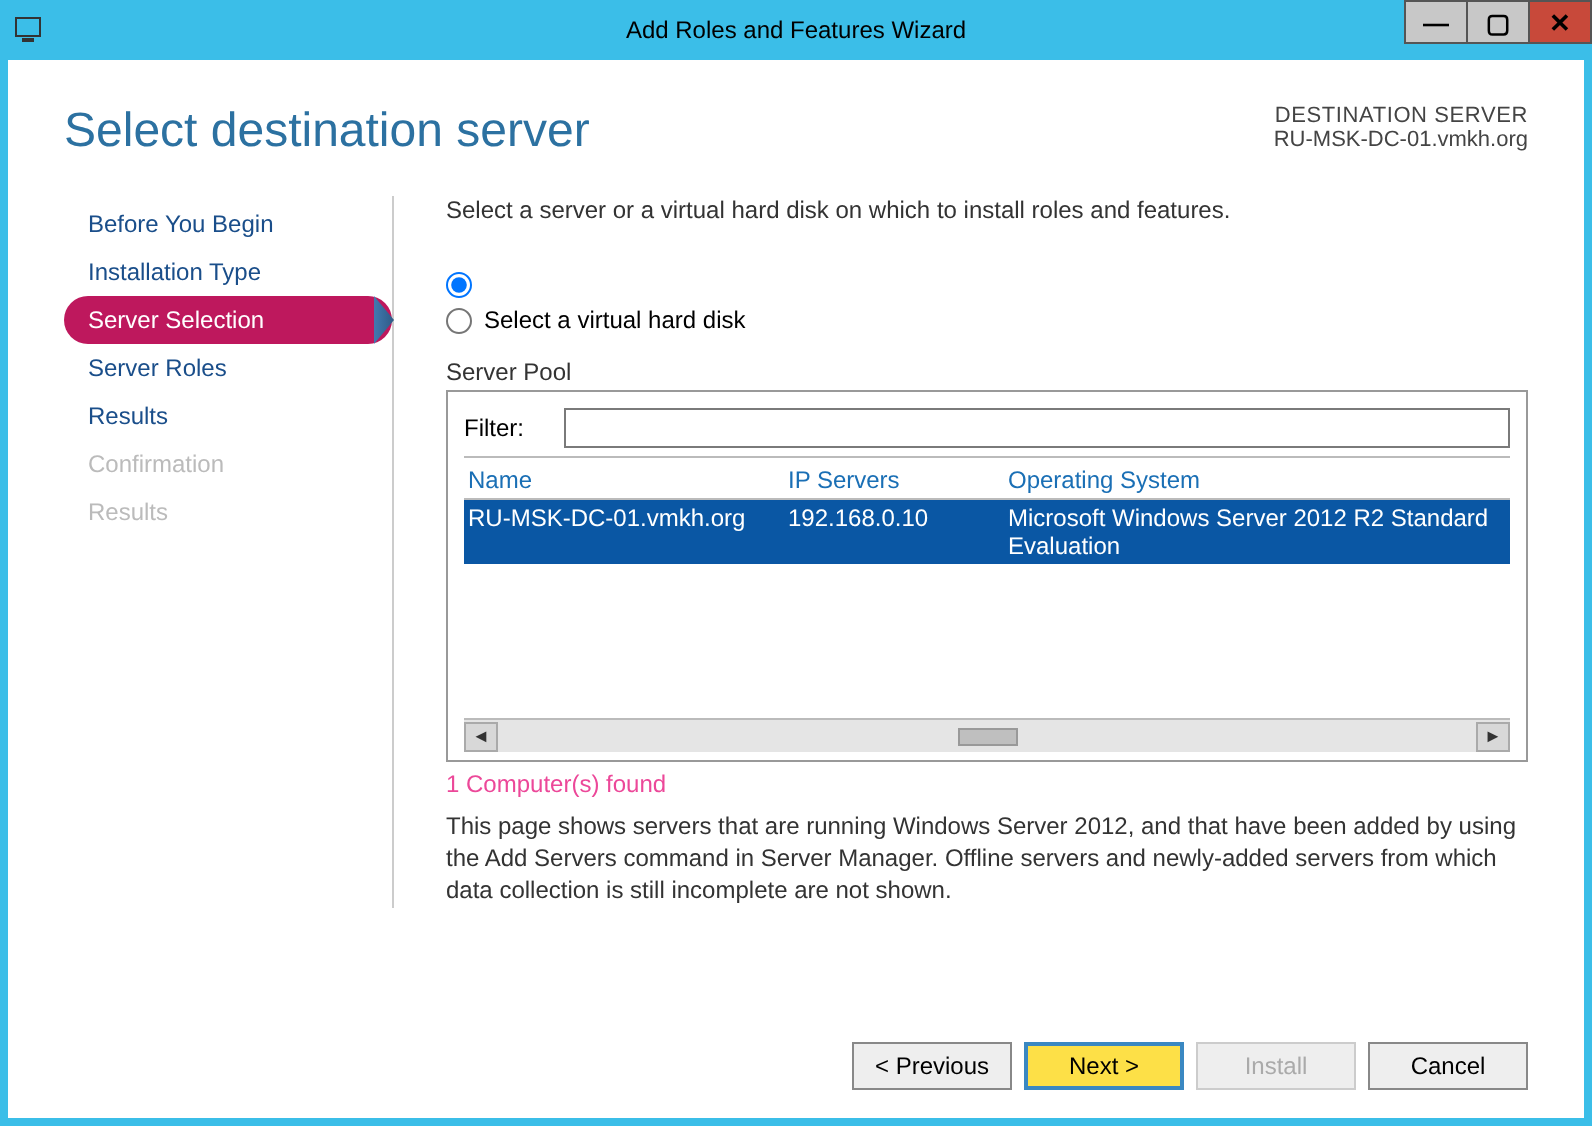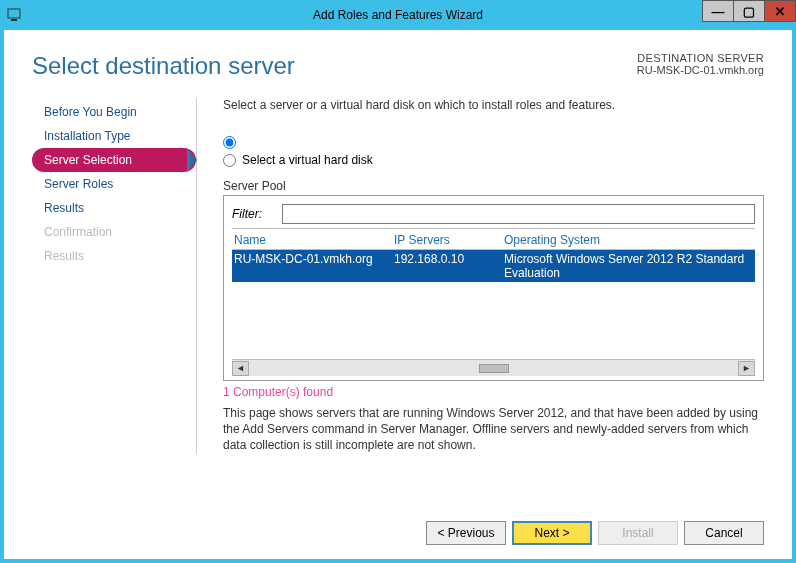--- a/index.html
+++ b/index.html
@@ -22,21 +22,21 @@
     .side-item.active { background: #be185d; color: #fff; position: relative; border-radius: 12px; }
     .side-item.active::after { content: ""; position: absolute; right: -1px; top: 0; bottom: 0; width: 10px; background: linear-gradient(90deg, #4179B0 0%, #2f5a86 100%); clip-path: polygon(0 0, 100% 50%, 0 100%); }
     .side-item.disabled { color: #bbb; cursor: default; }
     .content { flex: 1; padding-left: 26px; }
     .instr { color: #333; margin-bottom: 24px; }
     .radio-row { display: flex; align-items: center; margin-bottom: 4px; }
     .radio-row input { margin-right: 6px; }
     .section-label { color: #333; margin-top: 12px; margin-bottom: 2px; }
     .pool-box { border: 1px solid #999; padding: 8px 8px 4px 8px; }
     .filter-row { display: flex; align-items: center; margin-bottom: 4px; }
-    .filter-row label { margin-right: 20px; font-style: italic; }
+    .filter-row label { margin-right: 20px; }
     .filter-input { flex: 1; border: 1px solid #7a7a7a; height: 20px; padding: 0 4px; }
     .hdr-sep { border: none; border-top: 1px solid #bbb; margin: 4px 0 2px 0; }
     .tbl-header { display: flex; color: #1A6FB5; padding: 2px 2px; font-size: 12px; }
     .col-name { width: 160px; }
     .col-ip { width: 110px; }
     .col-os { flex: 1; }
     .tbl-body { border-top: 1px solid #bbb; height: 110px; overflow: hidden; background: #fff; }
     .tbl-row { display: flex; background: #0A57A4; color: #fff; padding: 2px 2px; font-size: 12px; }
     .scroll-h { display: flex; align-items: center; height: 17px; background: #e5e5e5; border-top: 1px solid #bbb; }
     .sb-btn { width: 17px; height: 15px; background: #d8d8d8; border: 1px solid #aaa; display: flex; align-items: center; justify-content: center; font-size: 9px; color: #333; }

